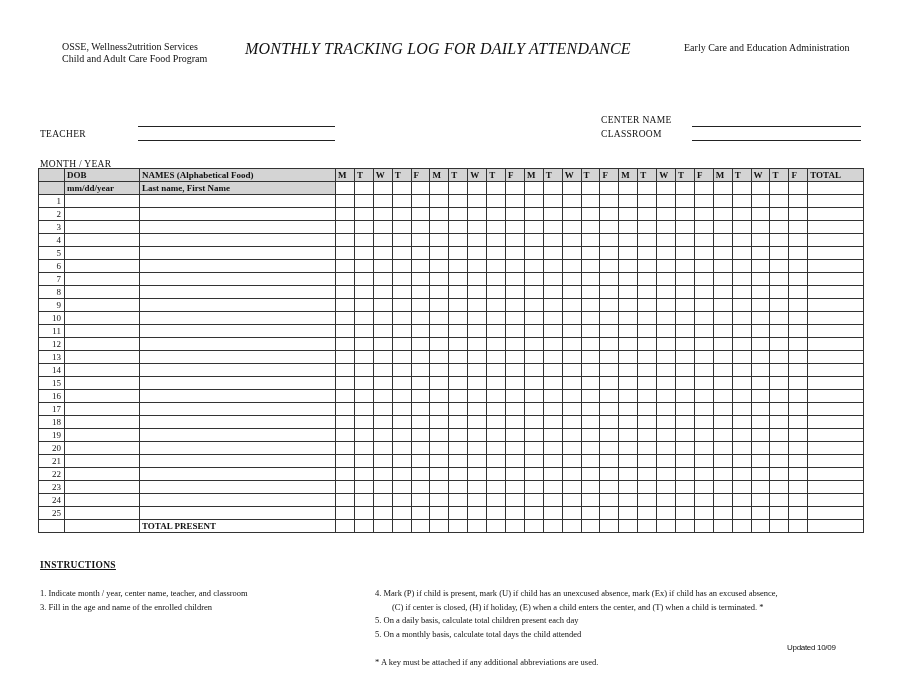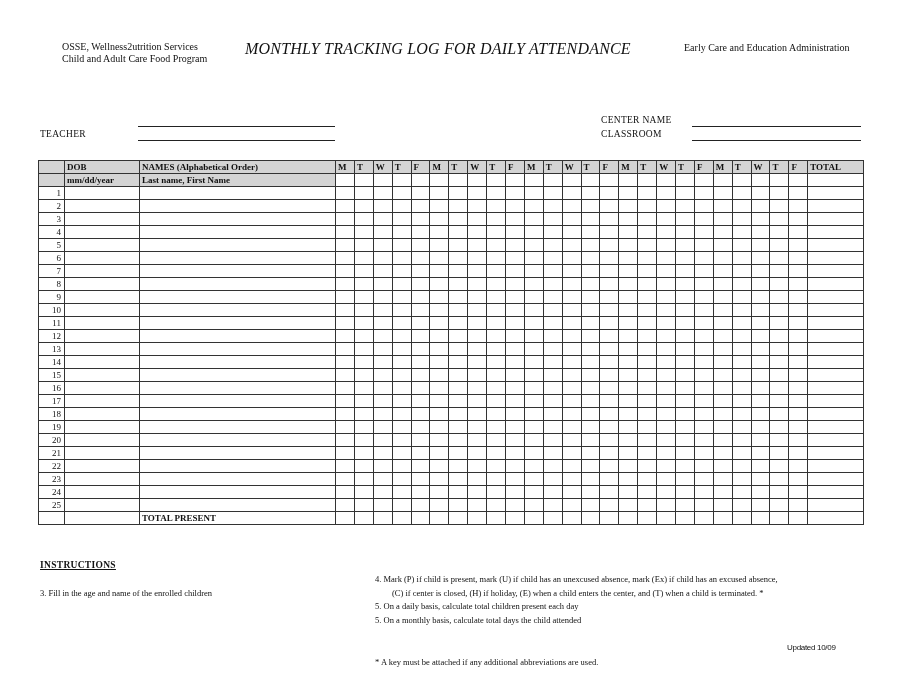--- a/index.html
+++ b/index.html
@@ -5,21 +5,21 @@
     html, body { margin: 0; padding: 0; background: #ffffff; }
     body { width: 899px; height: 695px; position: relative; overflow: hidden;
            font-family: "Liberation Serif", "DejaVu Serif", serif; color: #111; }
     .abs { position: absolute; }
     .org { left: 62px; top: 41px; font-size: 10px; line-height: 12px; }
     .title { left: 245px; top: 40px; font-size: 16px; font-weight: normal; font-style: italic; letter-spacing: 0.2px; white-space: nowrap; }
     .admin { left: 684px; top: 42px; font-size: 10px; white-space: nowrap; }
     .flabel { font-size: 9.5px; letter-spacing: 0.3px; white-space: nowrap; }
     .fline { border-bottom: 1px solid #222; height: 0; }
 
-    table.grid { position: absolute; left: 38px; top: 160px; border-collapse: collapse; table-layout: fixed; }
+    table.grid { position: absolute; left: 38px; top: 168px; border-collapse: collapse; table-layout: fixed; }
     table.grid td { border: 1px solid #333; height: 12.9px; padding: 0 2px; font-size: 9px; line-height: 12px;
                     overflow: hidden; white-space: nowrap; box-sizing: border-box; }
     table.grid tr.hdr td { background: #d4d4d4; font-weight: bold; }
     table.grid td.num { text-align: right; padding-right: 3px; }
     table.grid td.hdrnum { background: #d4d4d4; }
     table.grid td.bold { font-weight: bold; }
     table.grid { border: 1.5px solid #222; }
 
     .instr-h { left: 40px; top: 560px; font-size: 9.5px; font-weight: bold; text-decoration: underline; letter-spacing: 0.3px; }
     .instr { font-size: 8.5px; line-height: 13.5px; white-space: nowrap; }
@@ -75,21 +75,21 @@
       <col style="width: 18.9px;">
       <col style="width: 18.9px;">
       <col style="width: 18.9px;">
       <col style="width: 18.9px;">
       <col style="width: 56px;">
     </colgroup>
   <tbody id="grid-body">
       <tr class="hdr">
         <td></td>
         <td>DOB</td>
-        <td>NAMES (Alphabetical Order)</td>
+        <td>NAMES (Alphabetical Food)</td>
         <td>M</td>
         <td>T</td>
         <td>W</td>
         <td>T</td>
         <td>F</td>
         <td>M</td>
         <td>T</td>
         <td>W</td>
         <td>T</td>
         <td>F</td>
@@ -945,22 +945,23 @@
         <td></td>
         <td></td>
         <td></td>
         <td></td>
       </tr>
     </tbody>
 </table>
 
 <div class="abs instr-h">INSTRUCTIONS</div>
 <div class="abs instr" style="left:40px; top:587px;">
+  <div>1. Indicate month / year, center name, teacher, and classroom</div>
   <div>3. Fill in the age and name of the enrolled children</div>
 </div>
-<div class="abs instr" style="left:375px; top:573px;">
+<div class="abs instr" style="left:375px; top:587px;">
   <div>4. Mark (P) if child is present, mark (U) if child has an unexcused absence, mark (Ex) if child has an excused absence,</div>
   <div style="padding-left:17px;">(C) if center is closed, (H) if holiday, (E) when a child enters the center, and (T) when a child is terminated. *</div>
   <div>5. On a daily basis, calculate total children present each day</div>
   <div>5. On a monthly basis, calculate total days the child attended</div>
 </div>
 <div class="abs updated">Updated 10/09</div>
 <div class="abs instr" style="left:375px; top:656px;">* A key must be attached if any additional abbreviations are used.</div>
 
 </body></html>

